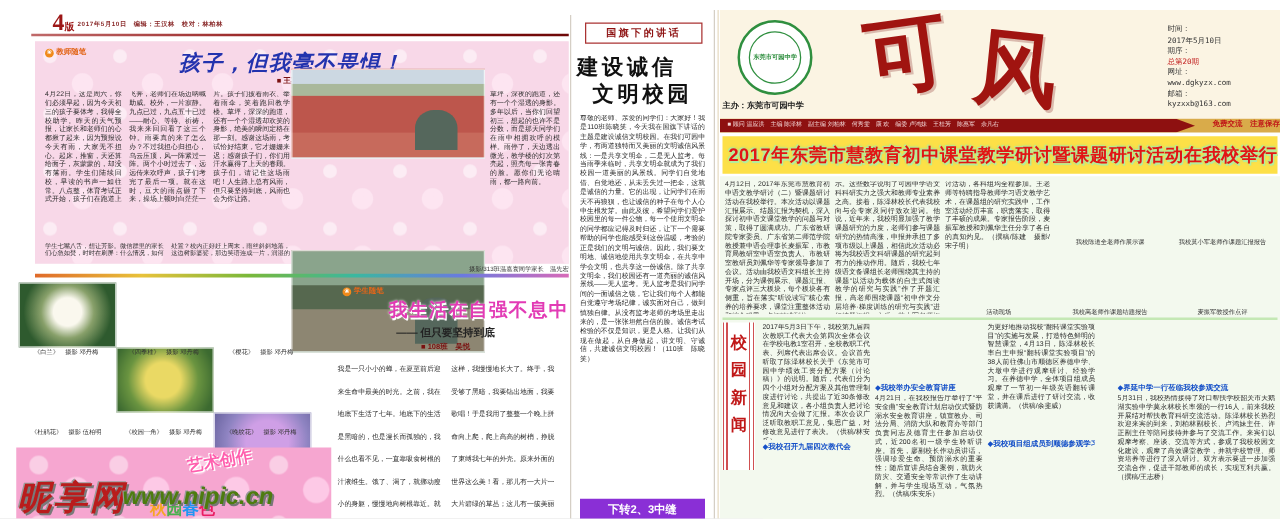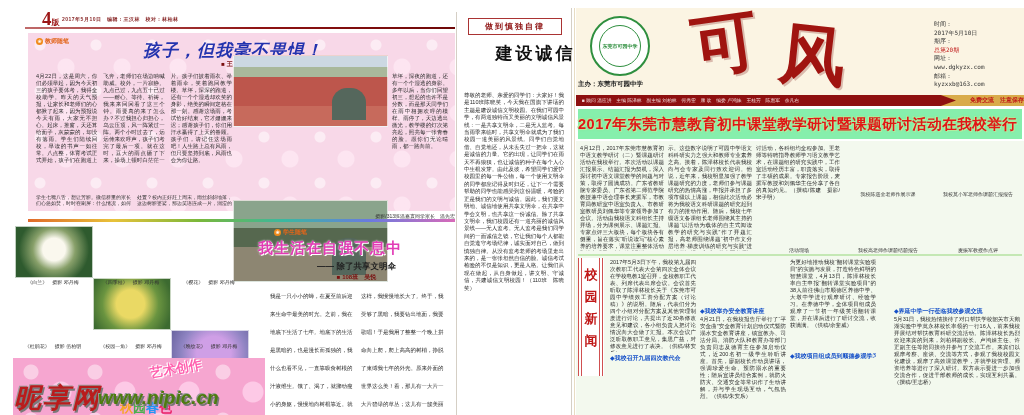--- a/index.html
+++ b/index.html
@@ -34,21 +34,21 @@
   .ph-group{background:linear-gradient(180deg,#8aa48c 0 34%,#56684f 34% 58%,#8d8672 58% 100%)}
   .fig::after{content:"";position:absolute;right:14%;bottom:8%;width:22%;height:46%;
       background:#55675c;border-radius:45% 45% 0 0}
   .ph{position:relative}
   
   .f-white{background:radial-gradient(circle at 50% 45%,#faf8ee 0 24%,#88a06a 45%,#2e5a2e 75%)}
   .f-yellow{background:radial-gradient(circle at 48% 50%,#ead964 0 30%,#6a9440 60%,#3c6a30 90%)}
   .f-lilac{background:radial-gradient(circle at 55% 45%,#cf9fe6 0 34%,#8f84c2 65%,#6a64a0 95%)}
   .rainbow{height:3px;background:linear-gradient(90deg,#e06a2a,#e8c23a,#7ab83a,#3ab8a0,#6a7ae0,#d86ab8)}
   
-  .a2title{font-size:15px;font-weight:bold;color:#e23bb5;text-align:left;letter-spacing:1px;
+  .a2title{font-size:15px;font-weight:bold;color:#e23bb5;text-align:right;letter-spacing:1px;
       text-shadow:0 0 2px #fff,1px 1px 0 #fff;white-space:nowrap}
   .a2sub{font-size:8.5px;font-weight:bold;color:#222;text-align:center;white-space:nowrap}
   
   .strip{background-color:#f6a6d0;background-image:
       radial-gradient(circle at 18px 14px,rgba(255,255,255,.45) 0 7px,rgba(255,255,255,0) 8px),
       radial-gradient(circle at 48px 34px,rgba(255,210,235,.8) 0 10px,rgba(255,255,255,0) 11px);
       background-size:64px 48px}
   .wm1{font-size:27px;font-weight:bold;font-style:italic;color:#b91c1c;
       text-shadow:1.5px 1.5px 0 #7a7a7a,-1px -1px 0 #9a9a9a;letter-spacing:2px;white-space:nowrap}
   .wm2{font-size:19px;font-weight:bold;font-style:italic;color:#4d7c0f;
@@ -71,21 +71,21 @@
       text-align:center;line-height:6px}
   .mastchar{font-family:"DejaVu Serif",serif;font-weight:bold;color:#a01410;font-size:66px;
       line-height:1;text-shadow:2px 2px 0 rgba(120,10,10,.25)}
   .infolab{font-size:6px;line-height:8.6px;color:#333}
   .infoval{font-size:6px;line-height:8.6px;color:#333;font-family:"DejaVu Sans Mono",monospace}
   .red{color:#c01818}
   .goldbar{background:#d9ab4a}
   .staffbar{background:#8e1010;clip-path:polygon(0 0,96% 0,100% 50%,96% 100%,0 100%);
       color:#f2d6d6;font-size:4.8px;line-height:11px;padding-left:6px;white-space:nowrap;overflow:hidden}
   .notice{font-size:6px;font-weight:bold;color:#c01818;line-height:11px;text-align:right;padding-right:6px}
-  .headlinebox{background:#86efac;display:flex;align-items:center;justify-content:flex-start}
+  .headlinebox{background:#fde047;display:flex;align-items:center;justify-content:flex-end}
   .headline{font-size:14.5px;font-weight:bold;color:#e21515;white-space:nowrap;letter-spacing:.5px;
       text-shadow:1px 1px 0 #b2ecA0,-1px -1px 0 #b2ec9a,0 0 3px #8ee08e}
   .rartbg{background:#f3f9ee}
   .newstitle{font-size:6px;line-height:8px;font-weight:bold;color:#1550c8;white-space:nowrap;overflow:hidden}
   .newslabel{background:#fff;border-left:5px solid;border-right:5px solid;
       border-image:repeating-linear-gradient(90deg,#d05050 0 1px,#fff 1px 3px) 5;
       display:flex;flex-direction:column;align-items:center;justify-content:flex-start;padding-top:6px}
   .newslabel span{font-size:13px;font-weight:bold;color:#c01818;line-height:22px;
       font-family:"DejaVu Serif",serif}
   .greenline{height:2px;background:#c4e8b4}
@@ -135,35 +135,37 @@
 
   <div class="abs colorchars" style="left:120px;top:398px">
     <span style="color:#f5a623">秋</span><span style="color:#4caf50">园</span><span style="color:#2196f3">春</span><span style="color:#e91e63">色</span>
   </div>
   <div class="abs wm1" style="left:14px;top:380px">昵享网</div>
   <div class="abs wm2" style="left:98px;top:387px">www.nipic.cn</div>
 
   <div class="abs" style="left:258px;top:226px;width:197px;height:189px">
     <div class="abs tag" style="left:16px;top:2px"><span class="dot">❀</span><span>学生随笔</span></div>
     <div class="abs a2title" style="left:0;top:13px;width:197px">我生活在自强不息中</div>
-    <div class="abs a2sub" style="left:0;top:35px;width:197px">—— 除了共享文明伞</div>
+    <div class="abs a2sub" style="left:0;top:35px;width:197px">—— 但只要坚持到底</div>
     <div class="abs byline" style="left:0;top:47px;width:197px">■ 108班　吴悦</div>
     <div class="abs cols2" style="left:12px;top:58px;width:176px;height:131px;overflow:hidden">
       <span class="tiny" style="display:inline">我是一只小小的蝉，在夏至前后迎来生命中最美的时光。之前，我在地底下生活了七年。地底下的生活是黑暗的，也是漫长而孤独的，我什么也看不见，一直靠吸食树根的汁液维生。饿了、渴了，就挪动瘦小的身躯，慢慢地向树根靠近。就这样，我慢慢地长大了。终于，我受够了黑暗，我要钻出地面，我要歌唱！于是我用了整整一个晚上拼命向上爬，爬上高高的树梢，挣脱了束缚我七年的外壳。原来外面的世界这么美！看，那儿有一大片一大片碧绿的草丛；这儿有一簇美丽的百里香；再往上看，湛蓝的天空上飘着几朵白云，一切都生机勃勃。我在烈日下放声歌唱，唱出七年的等待，唱出今天的自由。虽然生命只剩两三个月，但我毫不畏惧，因为我生活在自强不息中。我要让这短暂的生命，绽放出最灿烂的光彩。</span>
       
       
     </div>
   </div>
 
   <div class="abs vline" style="left:456px;top:12px;height:403px"></div>
   <div class="abs vline" style="left:571px;top:8px;height:407px"></div>
   <div class="abs vline" style="left:574px;top:8px;height:407px;background:#e7dcc2"></div>
-  <div class="abs mtagbox" style="left:468px;top:18px;width:92px;height:15px">做到慎独自律</div>
-  <div class="abs mtitle" style="left:472px;top:42px;width:127px">建设诚信</div>
+  <div class="abs mtagbox" style="left:468px;top:18px;width:92px;height:15px">国旗下的讲话</div>
+  <div class="abs mtitle" style="left:438px;top:42px;width:127px">建设诚信</div>
+  <div class="abs mtitle" style="left:458px;top:64px;width:112px">文明校园</div>
   <div class="abs tiny" style="left:464px;top:92px;width:100px;height:303px;line-height:7.4px">尊敬的老师、亲爱的同学们：大家好！我是110班陈晓笑，今天我在国旗下讲话的主题是建设诚信文明校园。在我们可园中学，有两道独特而又美丽的文明诚信风景线：一是共享文明伞，二是无人监考。每当雨季来临时，共享文明伞就成为了我们校园一道美丽的风景线。同学们自觉地借、自觉地还，从未丢失过一把伞，这就是诚信的力量。它的出现，让同学们在雨天不再狼狈，也让诚信的种子在每个人心中生根发芽。由此及彼，希望同学们爱护校园里的每一件公物，每一个使用文明伞的同学都应记得及时归还，让下一个需要帮助的同学也能感受到这份温暖，考验的正是我们的文明与诚信。因此，我们要文明地、诚信地使用共享文明伞，在共享中学会文明，也共享这一份诚信。除了共享文明伞，我们校园还有一道亮丽的诚信风景线——无人监考。无人监考是我们同学间的一面诚信之镜，它让我们每个人都能自觉遵守考场纪律，诚实面对自己，做到慎独自律。从没有监考老师的考场里走出来的，是一张张坦然自信的脸。诚信考试检验的不仅是知识，更是人格。让我们从现在做起，从自身做起，讲文明、守诚信，共建诚信文明校园！（110班　陈晓笑）</div>
+  <div class="abs mfoot" style="left:464px;top:399px;width:100px;height:17px">下转2、3中缝</div>
 
   <div class="abs cream" style="left:576px;top:8px;width:448px;height:87px"></div>
   <div class="abs logo" style="left:590px;top:16px;width:56px;height:56px">
     <div class="logoin">东莞市可园中学</div>
   </div>
   <div class="abs" style="left:578px;top:80px;width:86px;font-size:6.5px;font-weight:bold;color:#222">主办：东莞市可园中学</div>
   <div class="abs mastchar" style="left:692px;top:10px;transform:rotate(-8deg)">可</div>
   <div class="abs mastchar" style="left:780px;top:22px;transform:rotate(6deg)">风</div>
   <div class="abs" style="left:934px;top:20px;width:88px">
     <div class="infolab">时间：</div>

